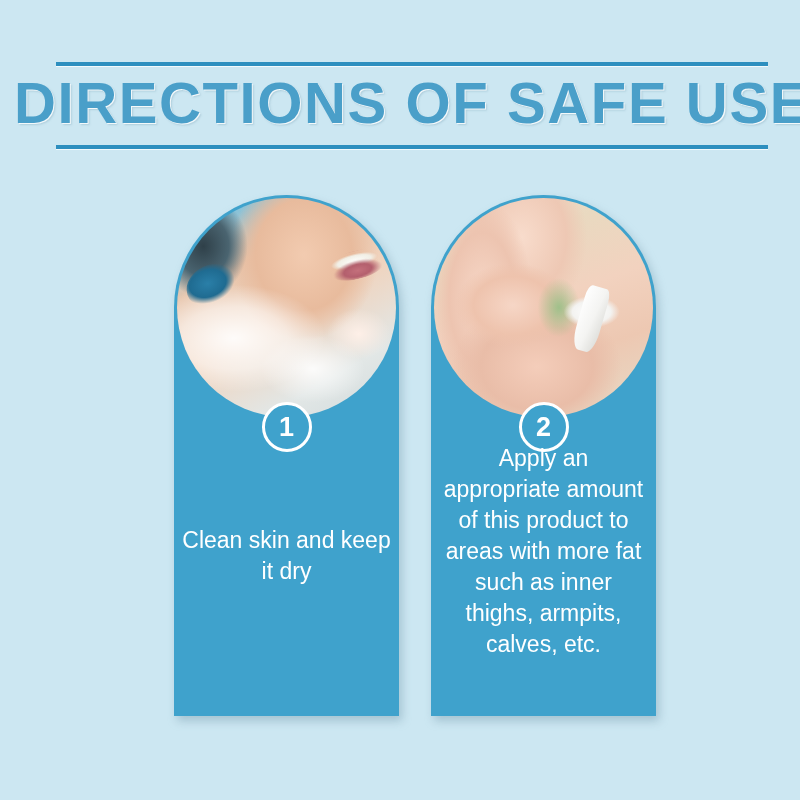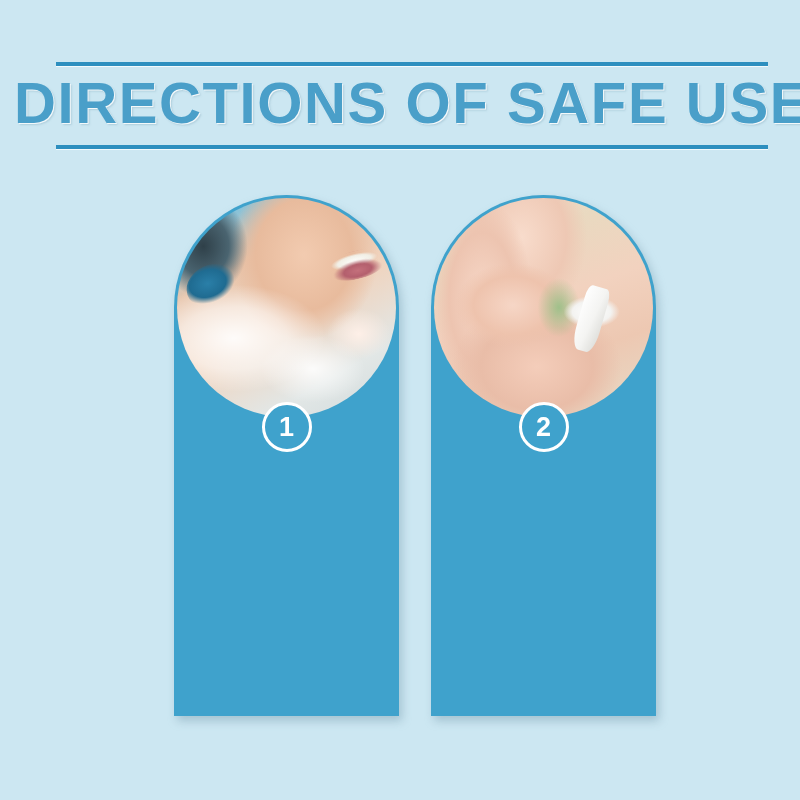--- a/index.html
+++ b/index.html
@@ -188,20 +188,22 @@
   <div class="rule rule-top"></div>
   <div class="page-title">DIRECTIONS OF SAFE USE</div>
   <div class="rule rule-bottom"></div>
 </div>
 
 <div class="cards">
 
   <div class="card card-1">
     <div class="photo photo-1"></div>
     <div class="badge">1</div>
+    <div class="caption caption-1">Clean skin and keep it dry</div>
   </div>
 
   <div class="card card-2">
     <div class="photo photo-2"></div>
     <div class="badge">2</div>
+    <div class="caption caption-2">Apply an appropriate amount of this product to areas with more fat such as inner thighs, armpits, calves, etc.</div>
   </div>
 
 </div>
 
 </body></html>

